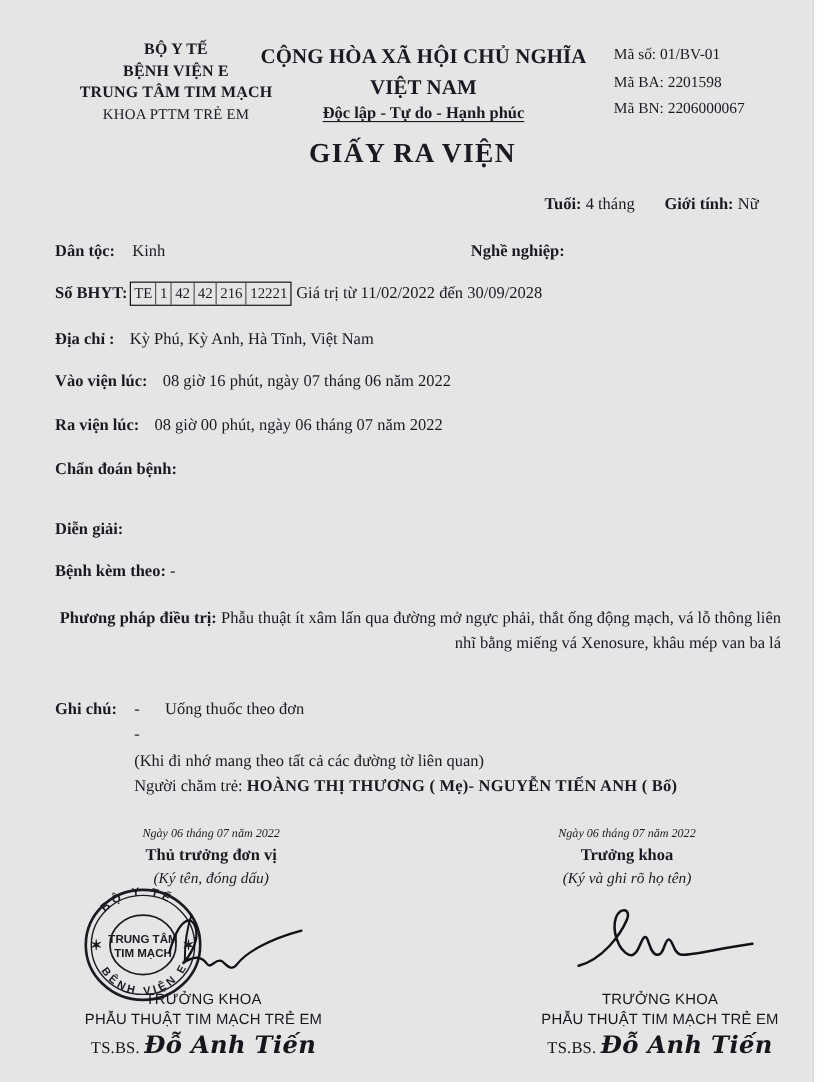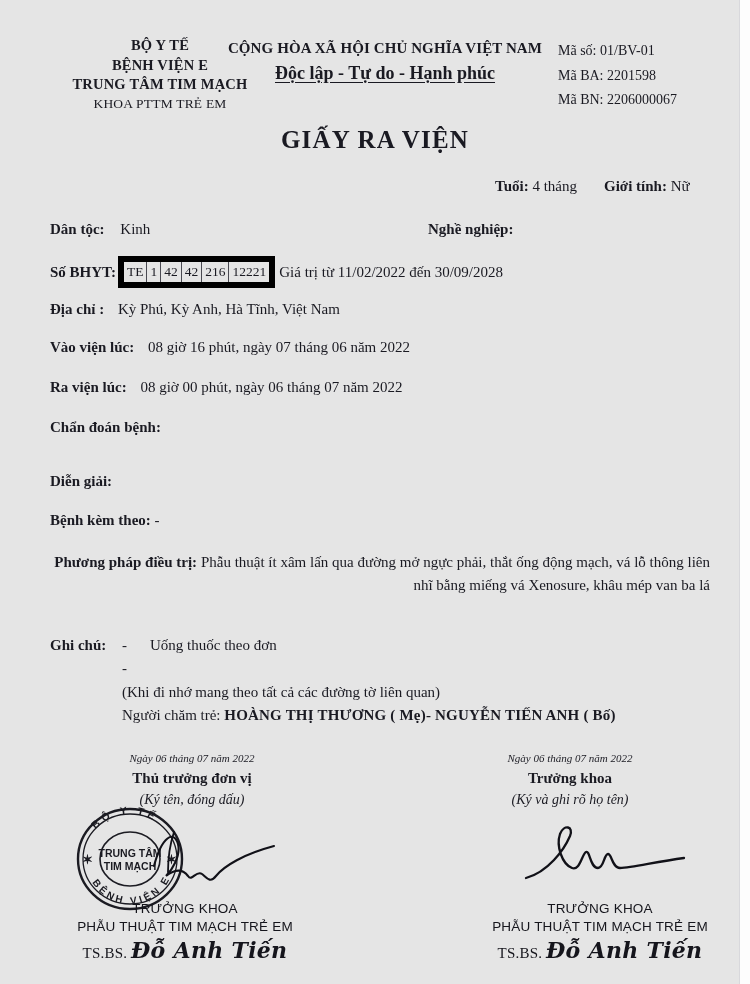--- a/index.html
+++ b/index.html
@@ -64,26 +64,26 @@
   .nation-block {
     position: absolute;
     left: 215px;
     top: 2px;
     width: 340px;
     text-align: center;
     line-height: 1.45;
   }
   .nation-l1 {
     font-weight: bold;
-    font-size: 15px;
+    font-size: 19px;
     letter-spacing: .1px;
   }
   .nation-l2 {
     font-weight: bold;
-    font-size: 18px;
+    font-size: 15px;
     text-decoration: underline;
     text-underline-offset: 3px;
   }
   .codes-block {
     position: absolute;
     left: 558px;
     top: 3px;
     font-size: 14px;
     line-height: 1.75;
   }
@@ -126,21 +126,21 @@
     left: 50px;
     top: 256px;
     font-size: 15px;
     display: flex;
     align-items: center;
     white-space: nowrap;
   }
   #bhyt-boxes {
     display: inline-flex;
     margin: 0 4px 0 2px;
-    border: 6px solid #000000;
+    border: 1px solid #000000;
     height: 20px;
     align-items: stretch;
   }
   #bhyt-boxes .cell {
     border-right: 1px solid #4a4a52;
     padding: 0 3px;
     display: flex;
     align-items: center;
     justify-content: center;
     font-size: 13.5px;

